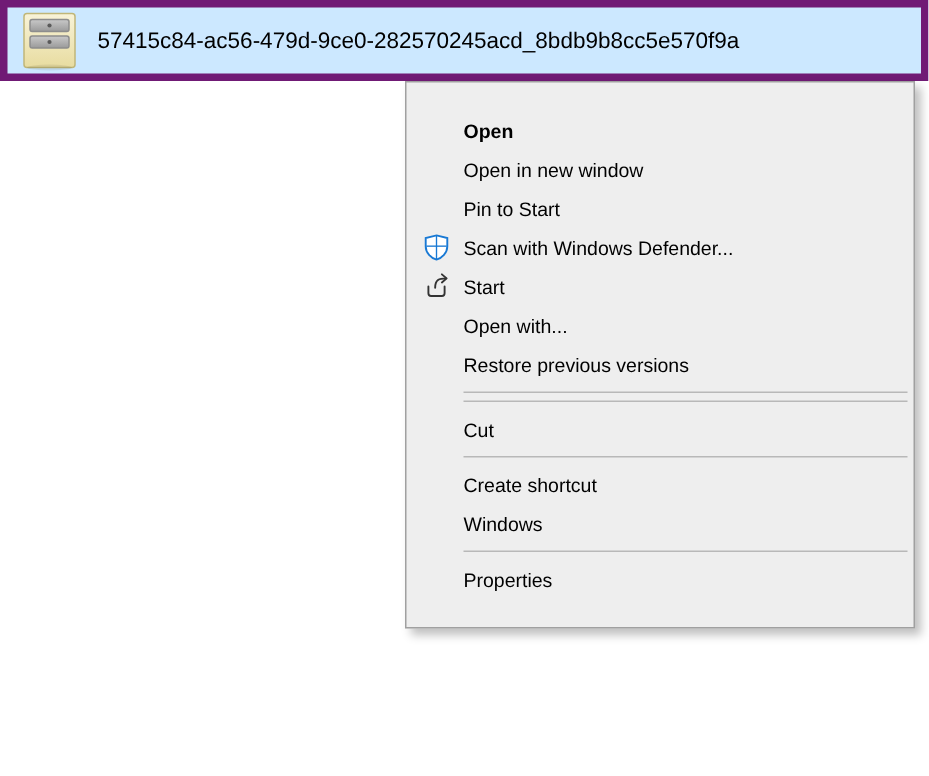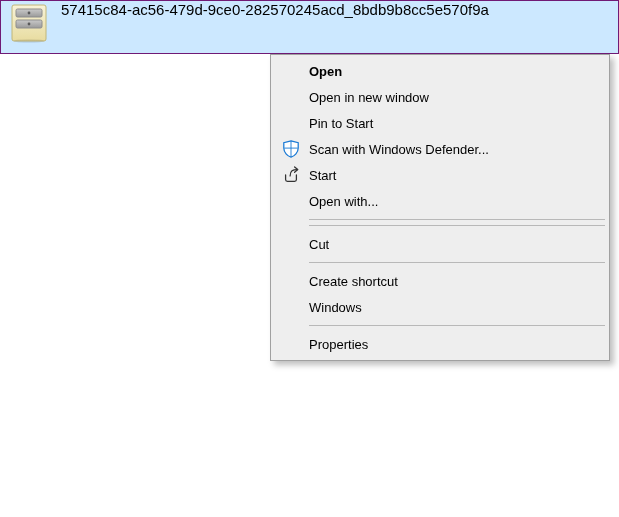--- a/index.html
+++ b/index.html
@@ -9,25 +9,26 @@
       background: #fff;
       color: #000;
       width: 619px;
       height: 517px;
       overflow: hidden;
       position: relative;
       user-select: none;
     }
     .file-item {
       display: flex;
+      align-items: center;
       gap: 10px;
       height: 54px;
       padding: 0 6px;
       background: #cce8ff;
-      border: 1px solid #701a75;
+      border: 5px solid #701a75;
       white-space: nowrap;
       overflow: hidden;
     }
     .file-item .icon-wrap {
       flex: 0 0 auto;
       width: 44px;
       height: 44px;
       display: flex;
       align-items: center;
       justify-content: center;
@@ -38,21 +39,21 @@
       overflow: hidden;
     }
     .context-menu {
       position: absolute;
       top: 54px;
       left: 270px;
       width: 340px;
       background: #eeeeee;
       border: 1px solid #a0a0a0;
       box-shadow: 4px 4px 6px rgba(0,0,0,0.25);
-      padding: 3px 2px;
+      padding: 19px 2px;
       font-size: 13px;
     }
     .menu-item {
       display: flex;
       align-items: center;
       height: 26px;
       padding-right: 10px;
     }
     .menu-icon {
       width: 36px;
@@ -143,20 +144,24 @@
       </svg>
     </span>
     <span class="menu-label">Start</span>
   </div>
 
   <div class="menu-item">
     <span class="menu-icon"></span>
     <span class="menu-label">Open with...</span>
   </div>
 
+  <div class="menu-item">
+    <span class="menu-icon"></span>
+    <span class="menu-label">Restore previous versions</span>
+  </div>
 
   <div class="menu-sep"></div>
 
 
   <div class="menu-sep"></div>
 
   <div class="menu-item">
     <span class="menu-icon"></span>
     <span class="menu-label">Cut</span>
   </div>

